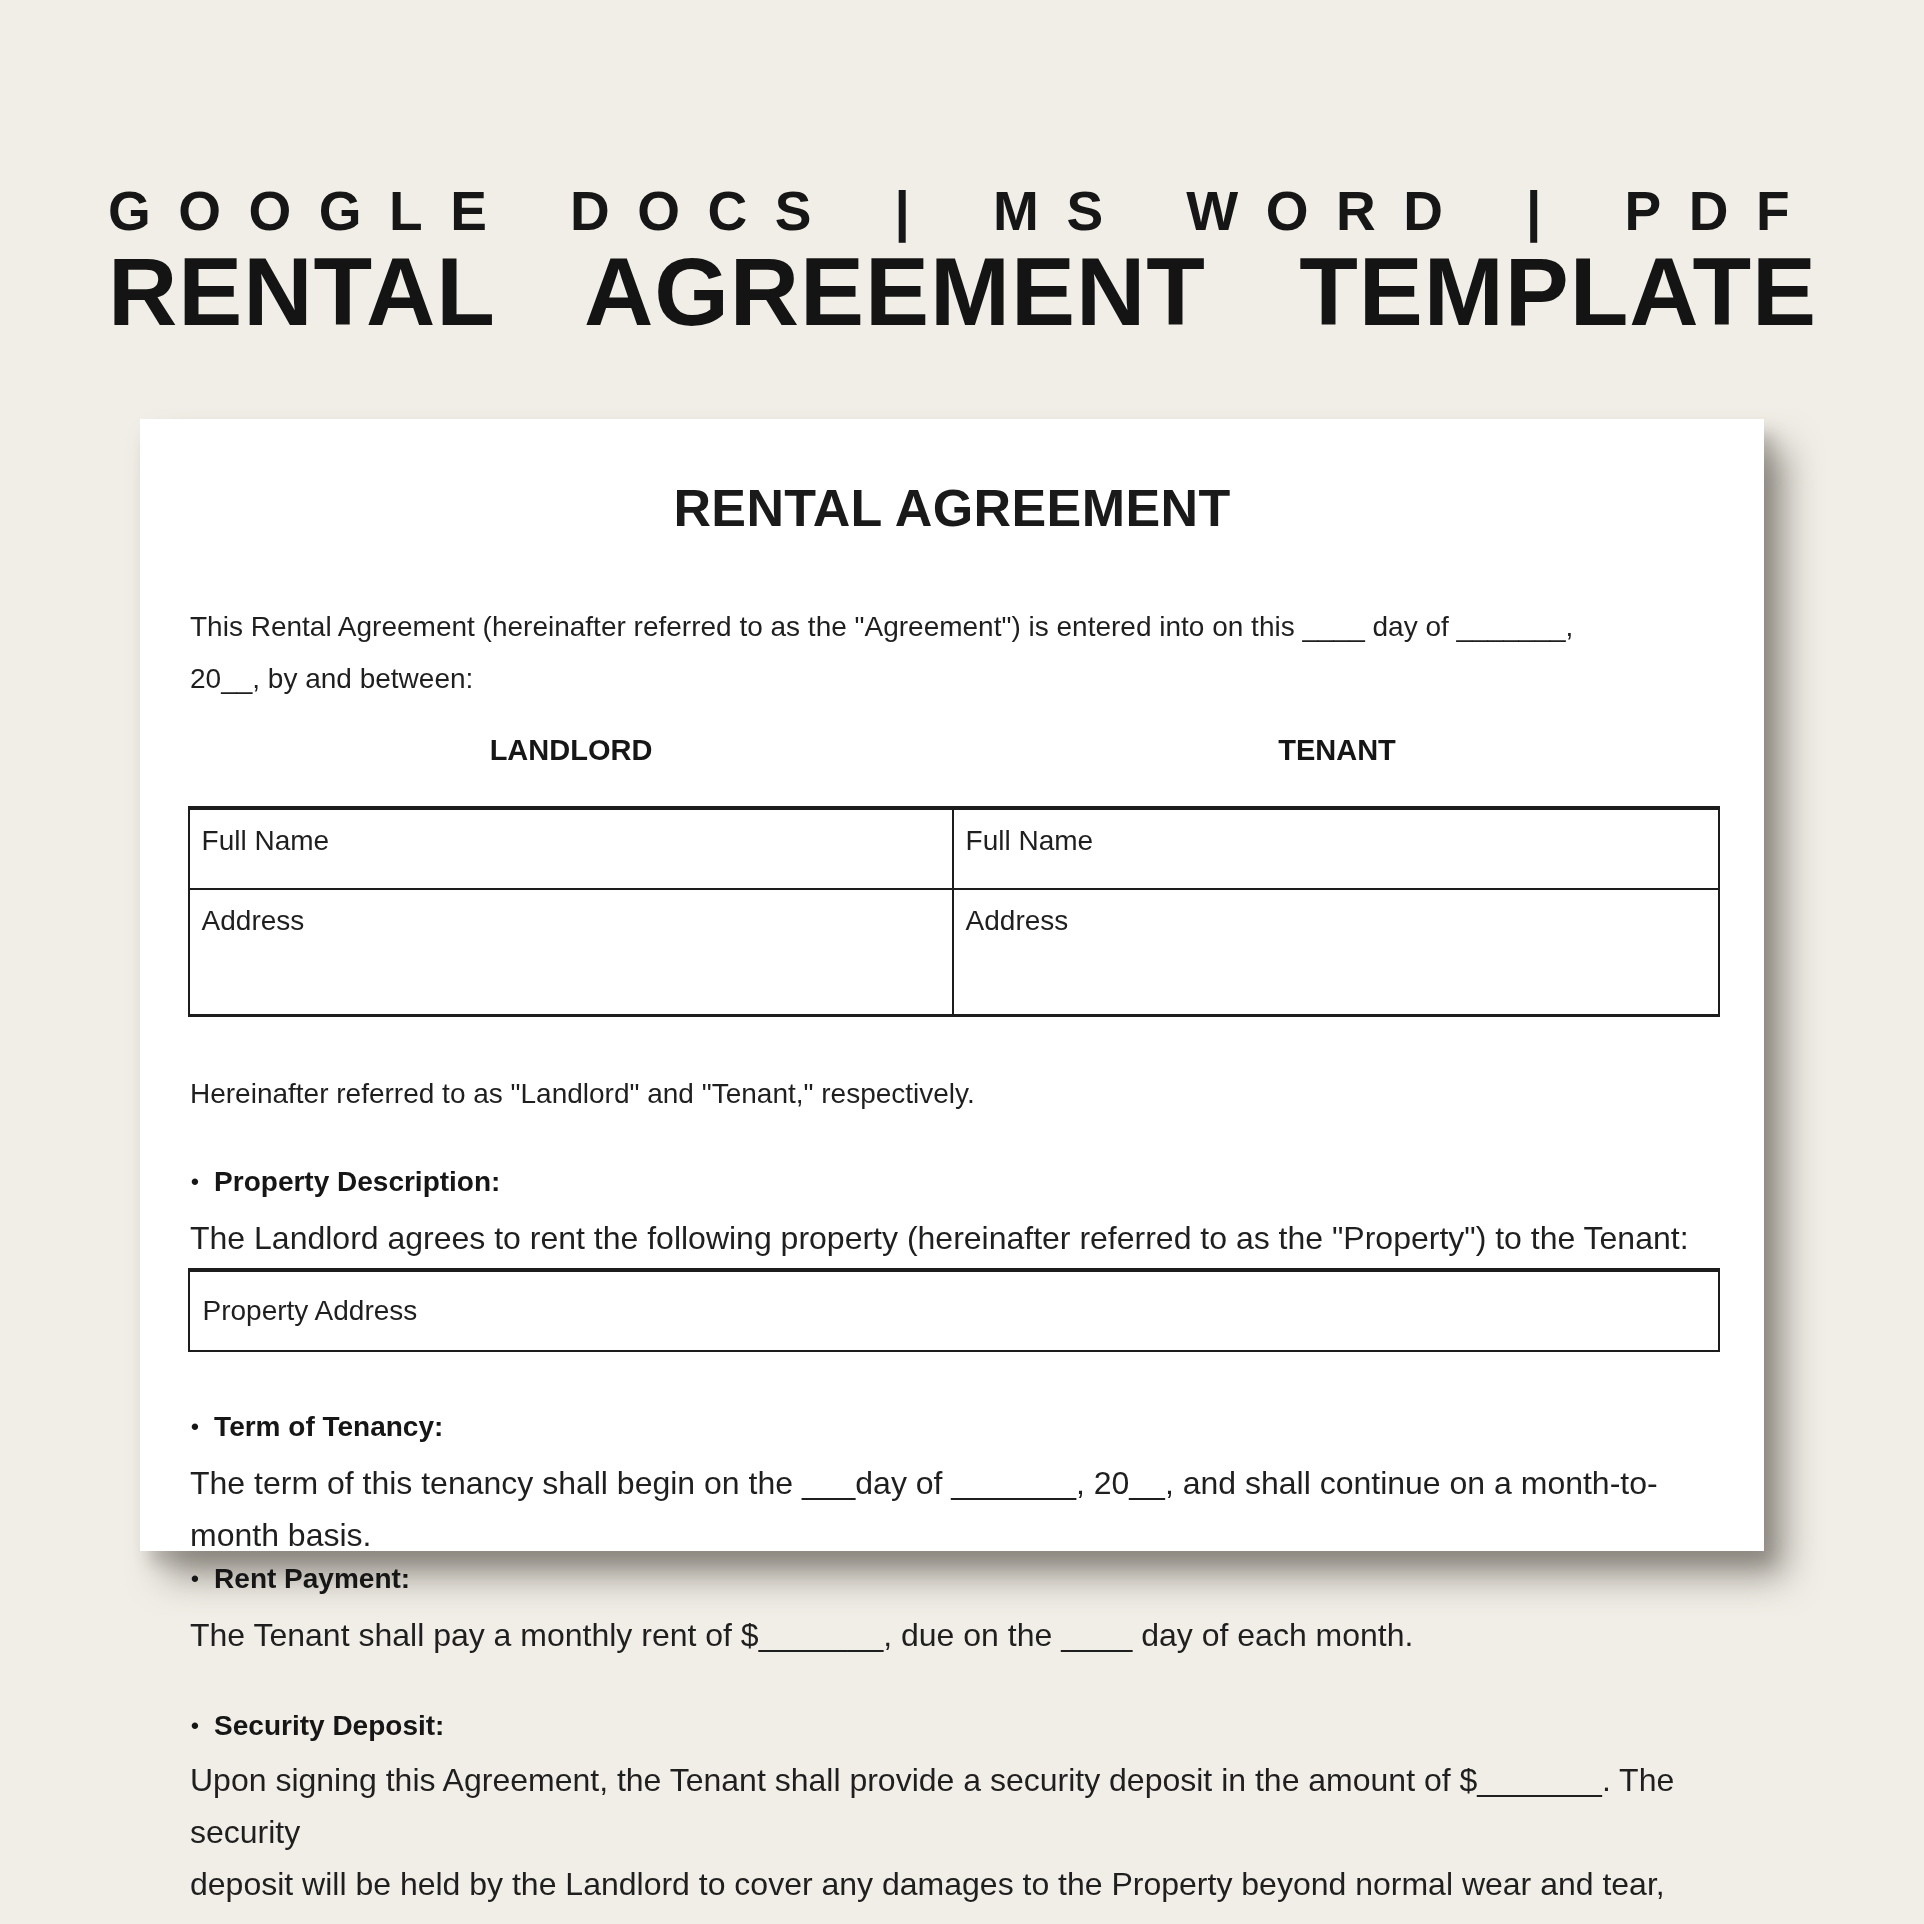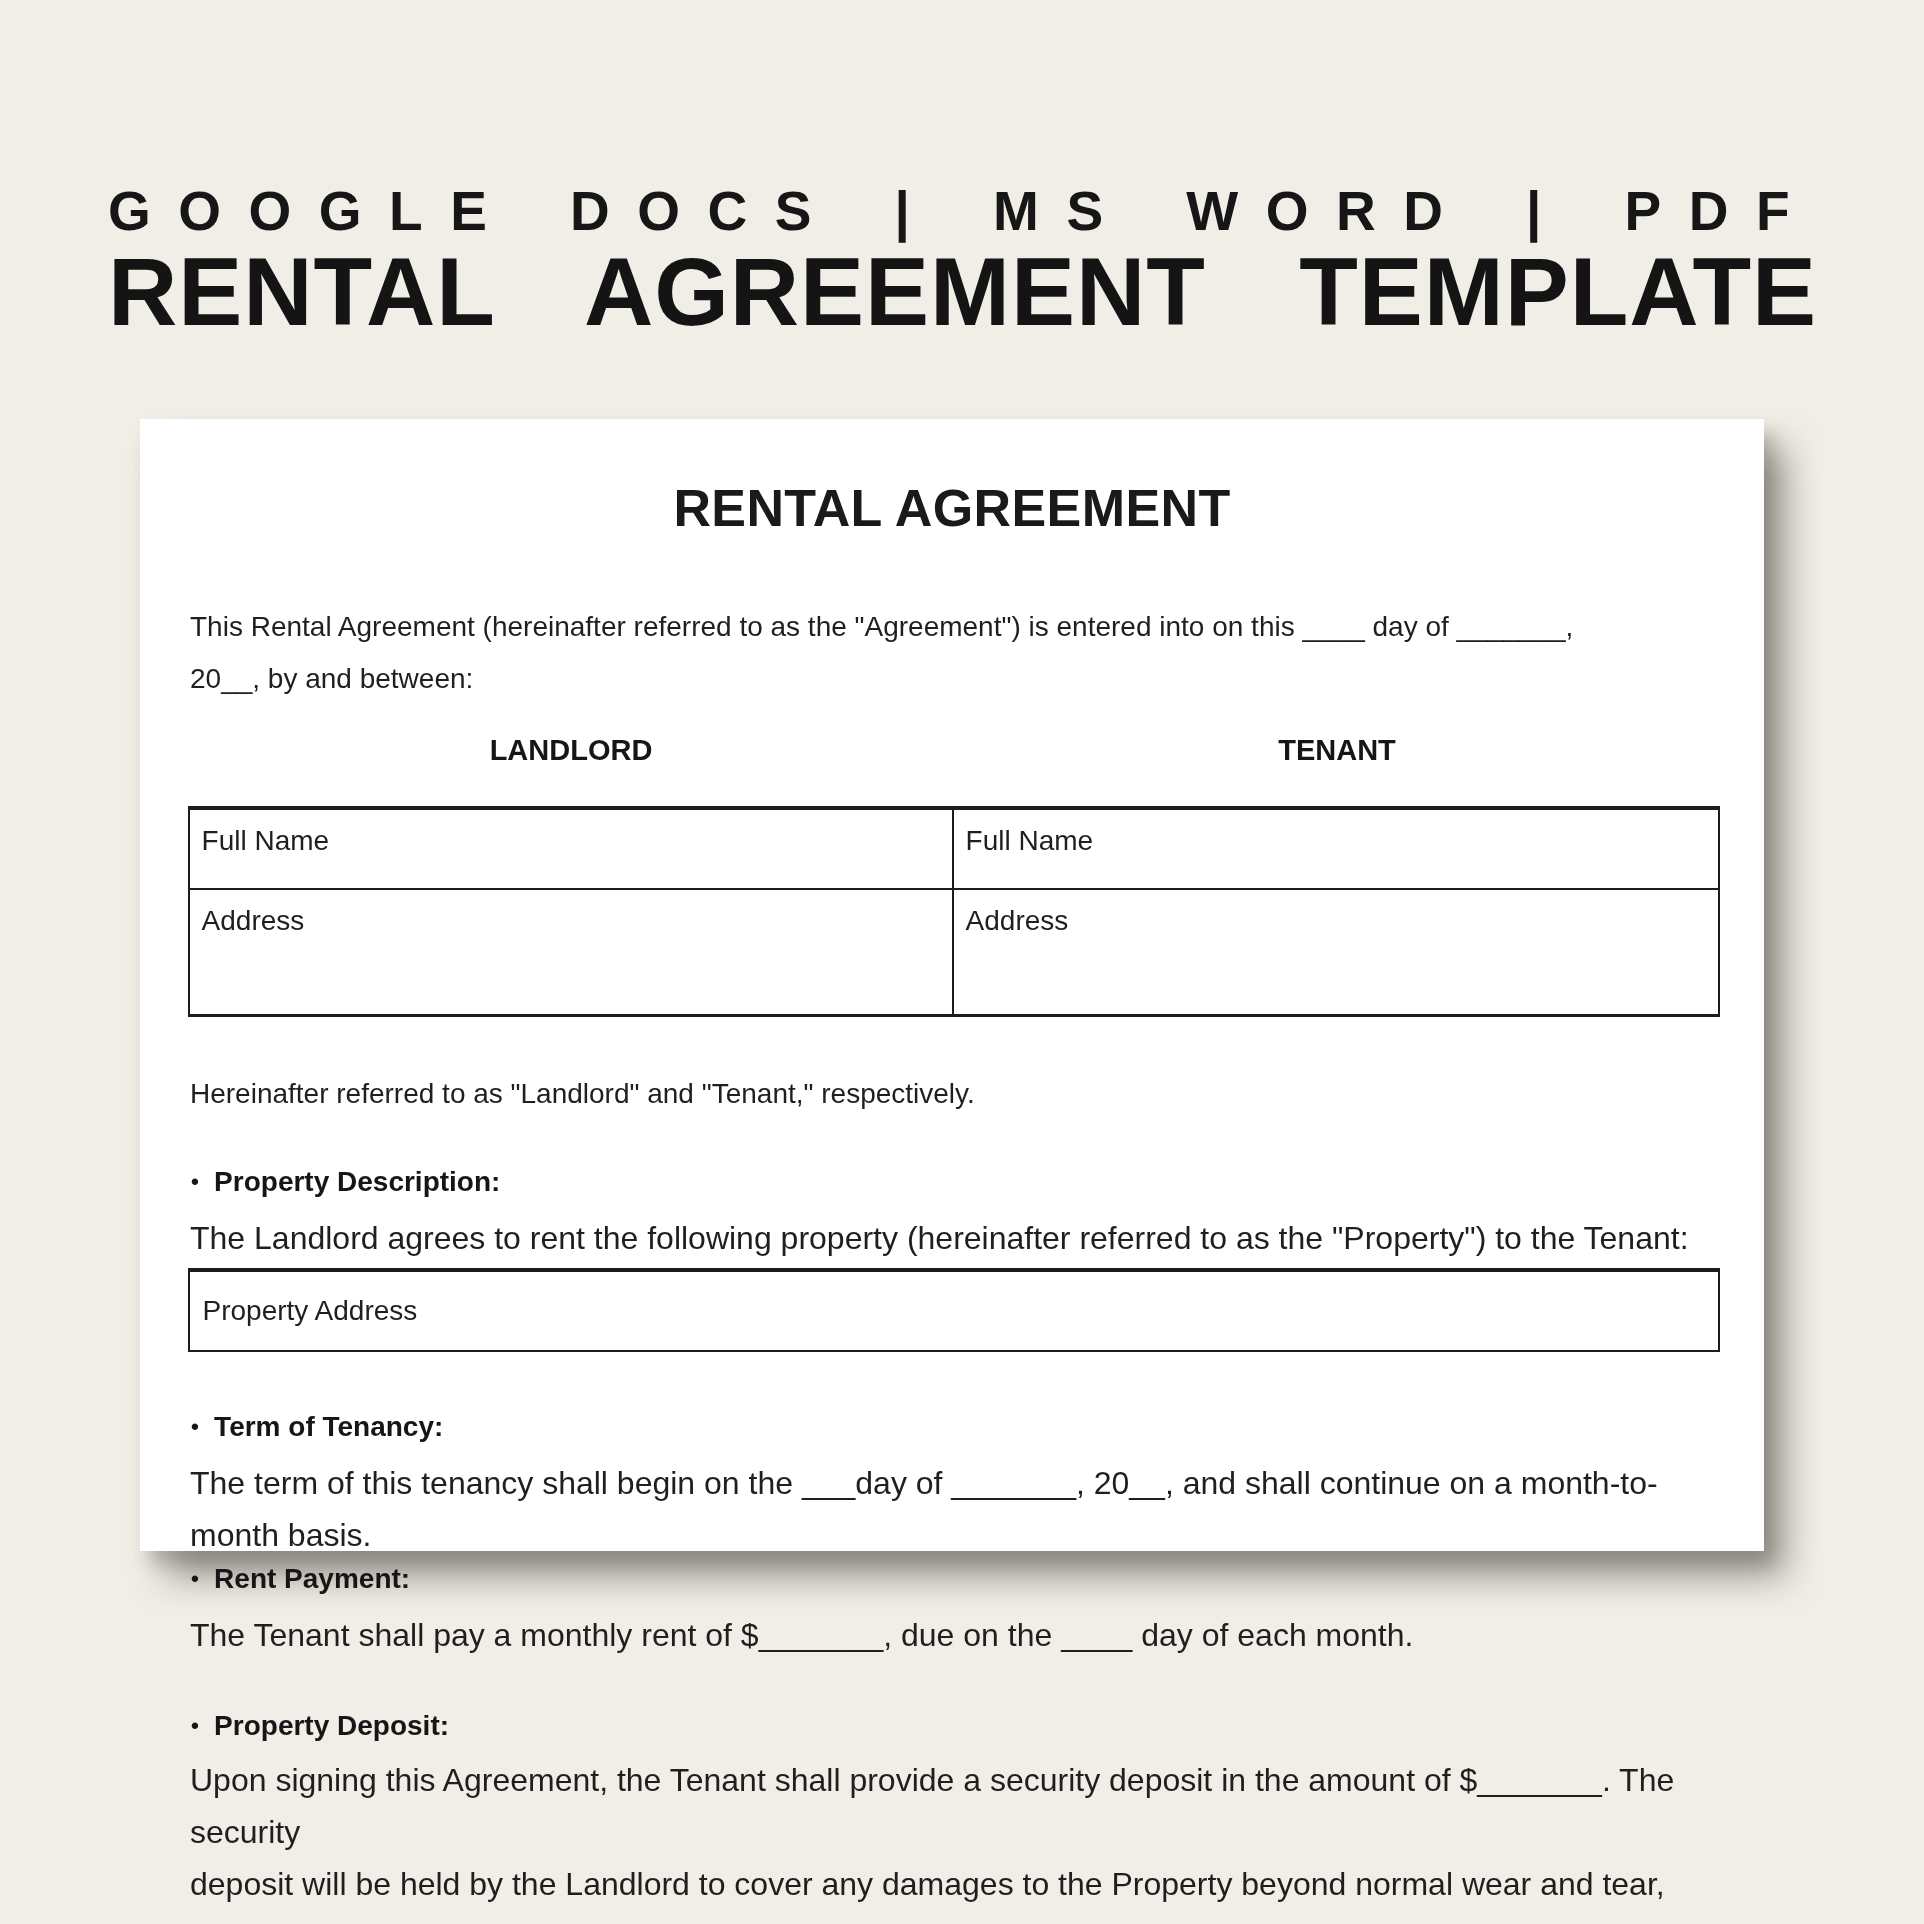--- a/index.html
+++ b/index.html
@@ -115,19 +115,19 @@
       <span class="bullet">•</span><span>Term of Tenancy:</span>
     </div>
     <div class="sec-body b-term">The term of this tenancy shall begin on the ___day of _______, 20__, and shall continue on a month-to-month basis.</div>
 
     <div class="sec-h h-rent">
       <span class="bullet">•</span><span>Rent Payment:</span>
     </div>
     <div class="sec-body b-rent">The Tenant shall pay a monthly rent of $_______, due on the ____ day of each month.</div>
 
     <div class="sec-h h-sec">
-      <span class="bullet">•</span><span>Property Deposit:</span>
+      <span class="bullet">•</span><span>Security Deposit:</span>
     </div>
     <div class="sec-body b-sec">Upon signing this Agreement, the Tenant shall provide a security deposit in the amount of $_______. The security<br>deposit will be held by the Landlord to cover any damages to the Property beyond normal wear and tear, unpaid rent,<br>or any other charges outlined in this Agreement.</div>
 
   </div>
 </div>
 
 
 </body></html>

